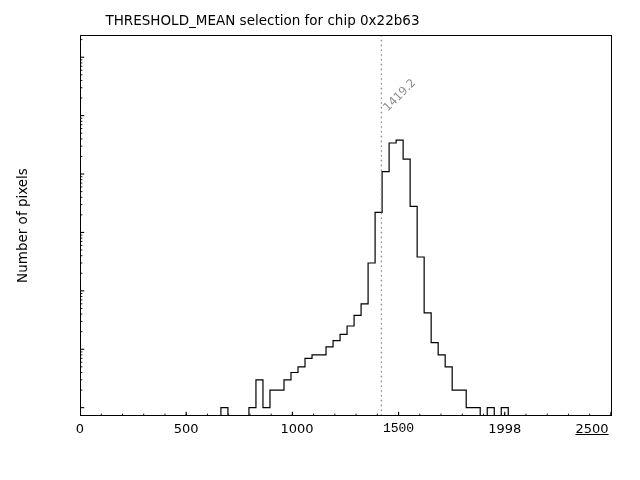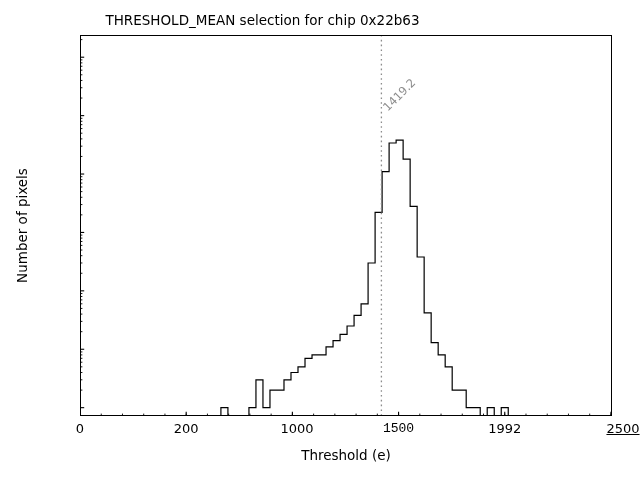--- a/index.html
+++ b/index.html
@@ -79,30 +79,29 @@
   }
 </style>
 </head>
 <body>
 
 <div id="fig">
 
   <div id="title">THRESHOLD_MEAN selection for chip 0x22b63</div>
 
   <div id="ylabel">Number of pixels</div>
-  <div id="xlabel">Threshold (e)</div>
 
   <div id="ytick-labels"></div>
   <div id="xtick-labels">
       <div class="xtick-label" style="left: 80px;">0</div>
-      <div class="xtick-label" style="left: 186.188px;">200</div>
+      <div class="xtick-label" style="left: 186.188px;">500</div>
       <div class="xtick-label" style="left: 297px;">1000</div>
       <div class="xtick-label" style="left: 398.563px; font-family: Liberation Mono, monospace;">1500</div>
-      <div class="xtick-label" style="left: 504.75px;">1992</div>
-      <div class="xtick-label" style="left: 623px; text-decoration: underline;">2500</div>
+      <div class="xtick-label" style="left: 504.75px;">1998</div>
+      <div class="xtick-label" style="left: 592px; text-decoration: underline;">2500</div>
     </div>
 
   <svg id="plotsvg" viewBox="0 0 532 381" preserveAspectRatio="none">
     <g id="ticks-group">
         <line x1="0" y1="381" x2="0" y2="376.8" stroke="#000000" stroke-width="1.1"></line>
         <line x1="106.187624750499" y1="381" x2="106.187624750499" y2="376.8" stroke="#000000" stroke-width="1.1"></line>
         <line x1="212.375249500998" y1="381" x2="212.375249500998" y2="376.8" stroke="#000000" stroke-width="1.1"></line>
         <line x1="318.56287425149696" y1="381" x2="318.56287425149696" y2="376.8" stroke="#000000" stroke-width="1.1"></line>
         <line x1="424.750499001996" y1="381" x2="424.750499001996" y2="376.8" stroke="#000000" stroke-width="1.1"></line>
         <line x1="530.938123752495" y1="381" x2="530.938123752495" y2="376.8" stroke="#000000" stroke-width="1.1"></line>

